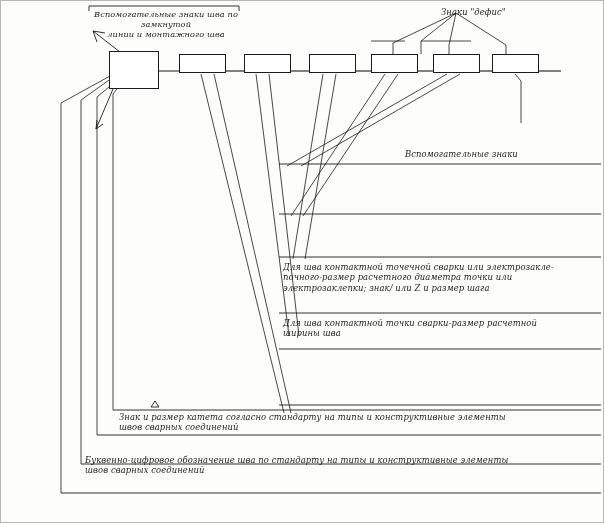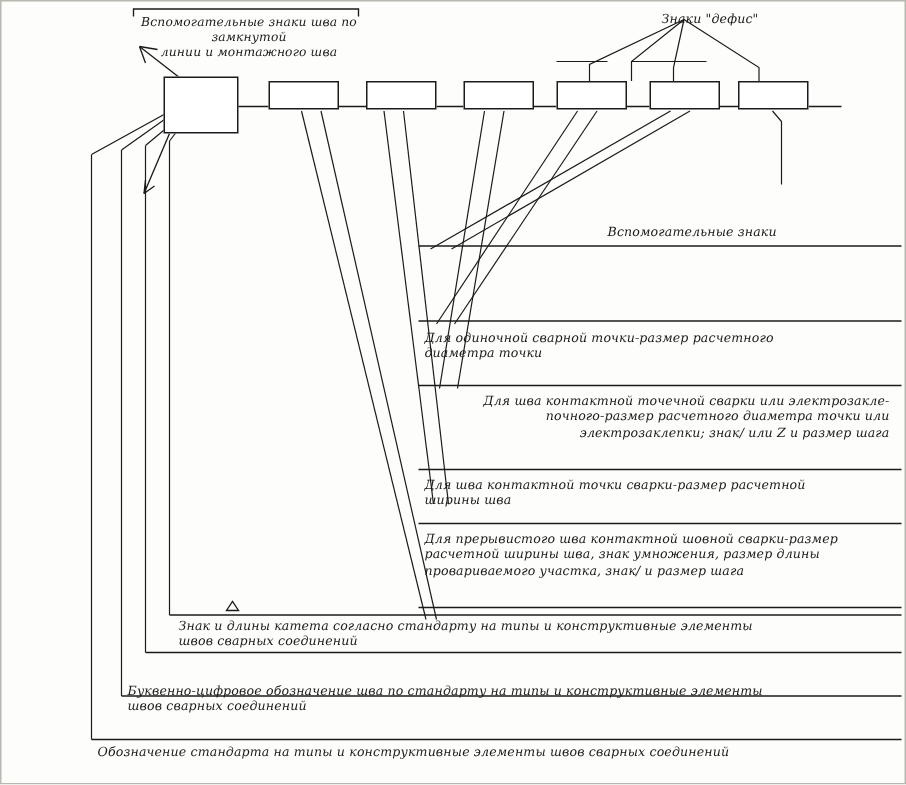--- a/index.html
+++ b/index.html
@@ -142,30 +142,24 @@
   <div class="box" style="left:432px; top:53px; width:47px; height:19px;"></div>
   <div class="box" style="left:491px; top:53px; width:47px; height:19px;"></div>
 
   <div class="lbl t-top" style="left:80px; top:8px; width:170px;">Вспомогательные знаки шва по замкнутой
 линии и монтажного шва</div>
 
   <div class="lbl t-note" style="left:440px; top:6px; width:130px;">Знаки "дефис"</div>
 
   <div class="lbl t-note" style="left:404px; top:120px; width:180px;margin-top:28px;">Вспомогательные знаки</div>
 
-  <div class="lbl t-row" style="left:282px; top:219px; width:305px;">Для одиночной сварной точки-размер расчетного
-диаметра точки</div>
-  <div class="lbl t-row" style="left:282px; top:261px; width:310px;text-align:right;">Для шва контактной точечной сварки или электрозакле-
+  <div class="lbl t-row" style="left:282px; top:261px; width:310px;">Для шва контактной точечной сварки или электрозакле-
 почного-размер расчетного диаметра точки  или
 электрозаклепки; знак/ или Z и размер шага</div>
   <div class="lbl t-row" style="left:282px; top:317px; width:305px;">Для шва контактной точки сварки-размер расчетной
 ширины шва</div>
-  <div class="lbl t-row" style="left:282px; top:353px; width:310px;">Для прерывистого шва контактной шовной сварки-размер
-расчетной ширины шва, знак умножения, размер длины
-провариваемого участка, знак/ и размер шага</div>
 
-  <div class="lbl t-bottom" style="left:118px; top:411px; width:478px;">Знак  и длины катета согласно стандарту на типы и конструктивные элементы
+  <div class="lbl t-bottom" style="left:118px; top:411px; width:478px;">Знак  и размер катета согласно стандарту на типы и конструктивные элементы
 швов сварных соединений</div>
   <div class="lbl t-bottom" style="left:84px; top:454px; width:512px;">Буквенно-цифровое обозначение шва по стандарту на типы и конструктивные элементы
 швов сварных соединений</div>
-  <div class="lbl t-bottom" style="left:64px; top:495px; width:530px;">Обозначение стандарта на типы и конструктивные элементы швов сварных соединений</div>
 
 </div>
 
 </body></html>

